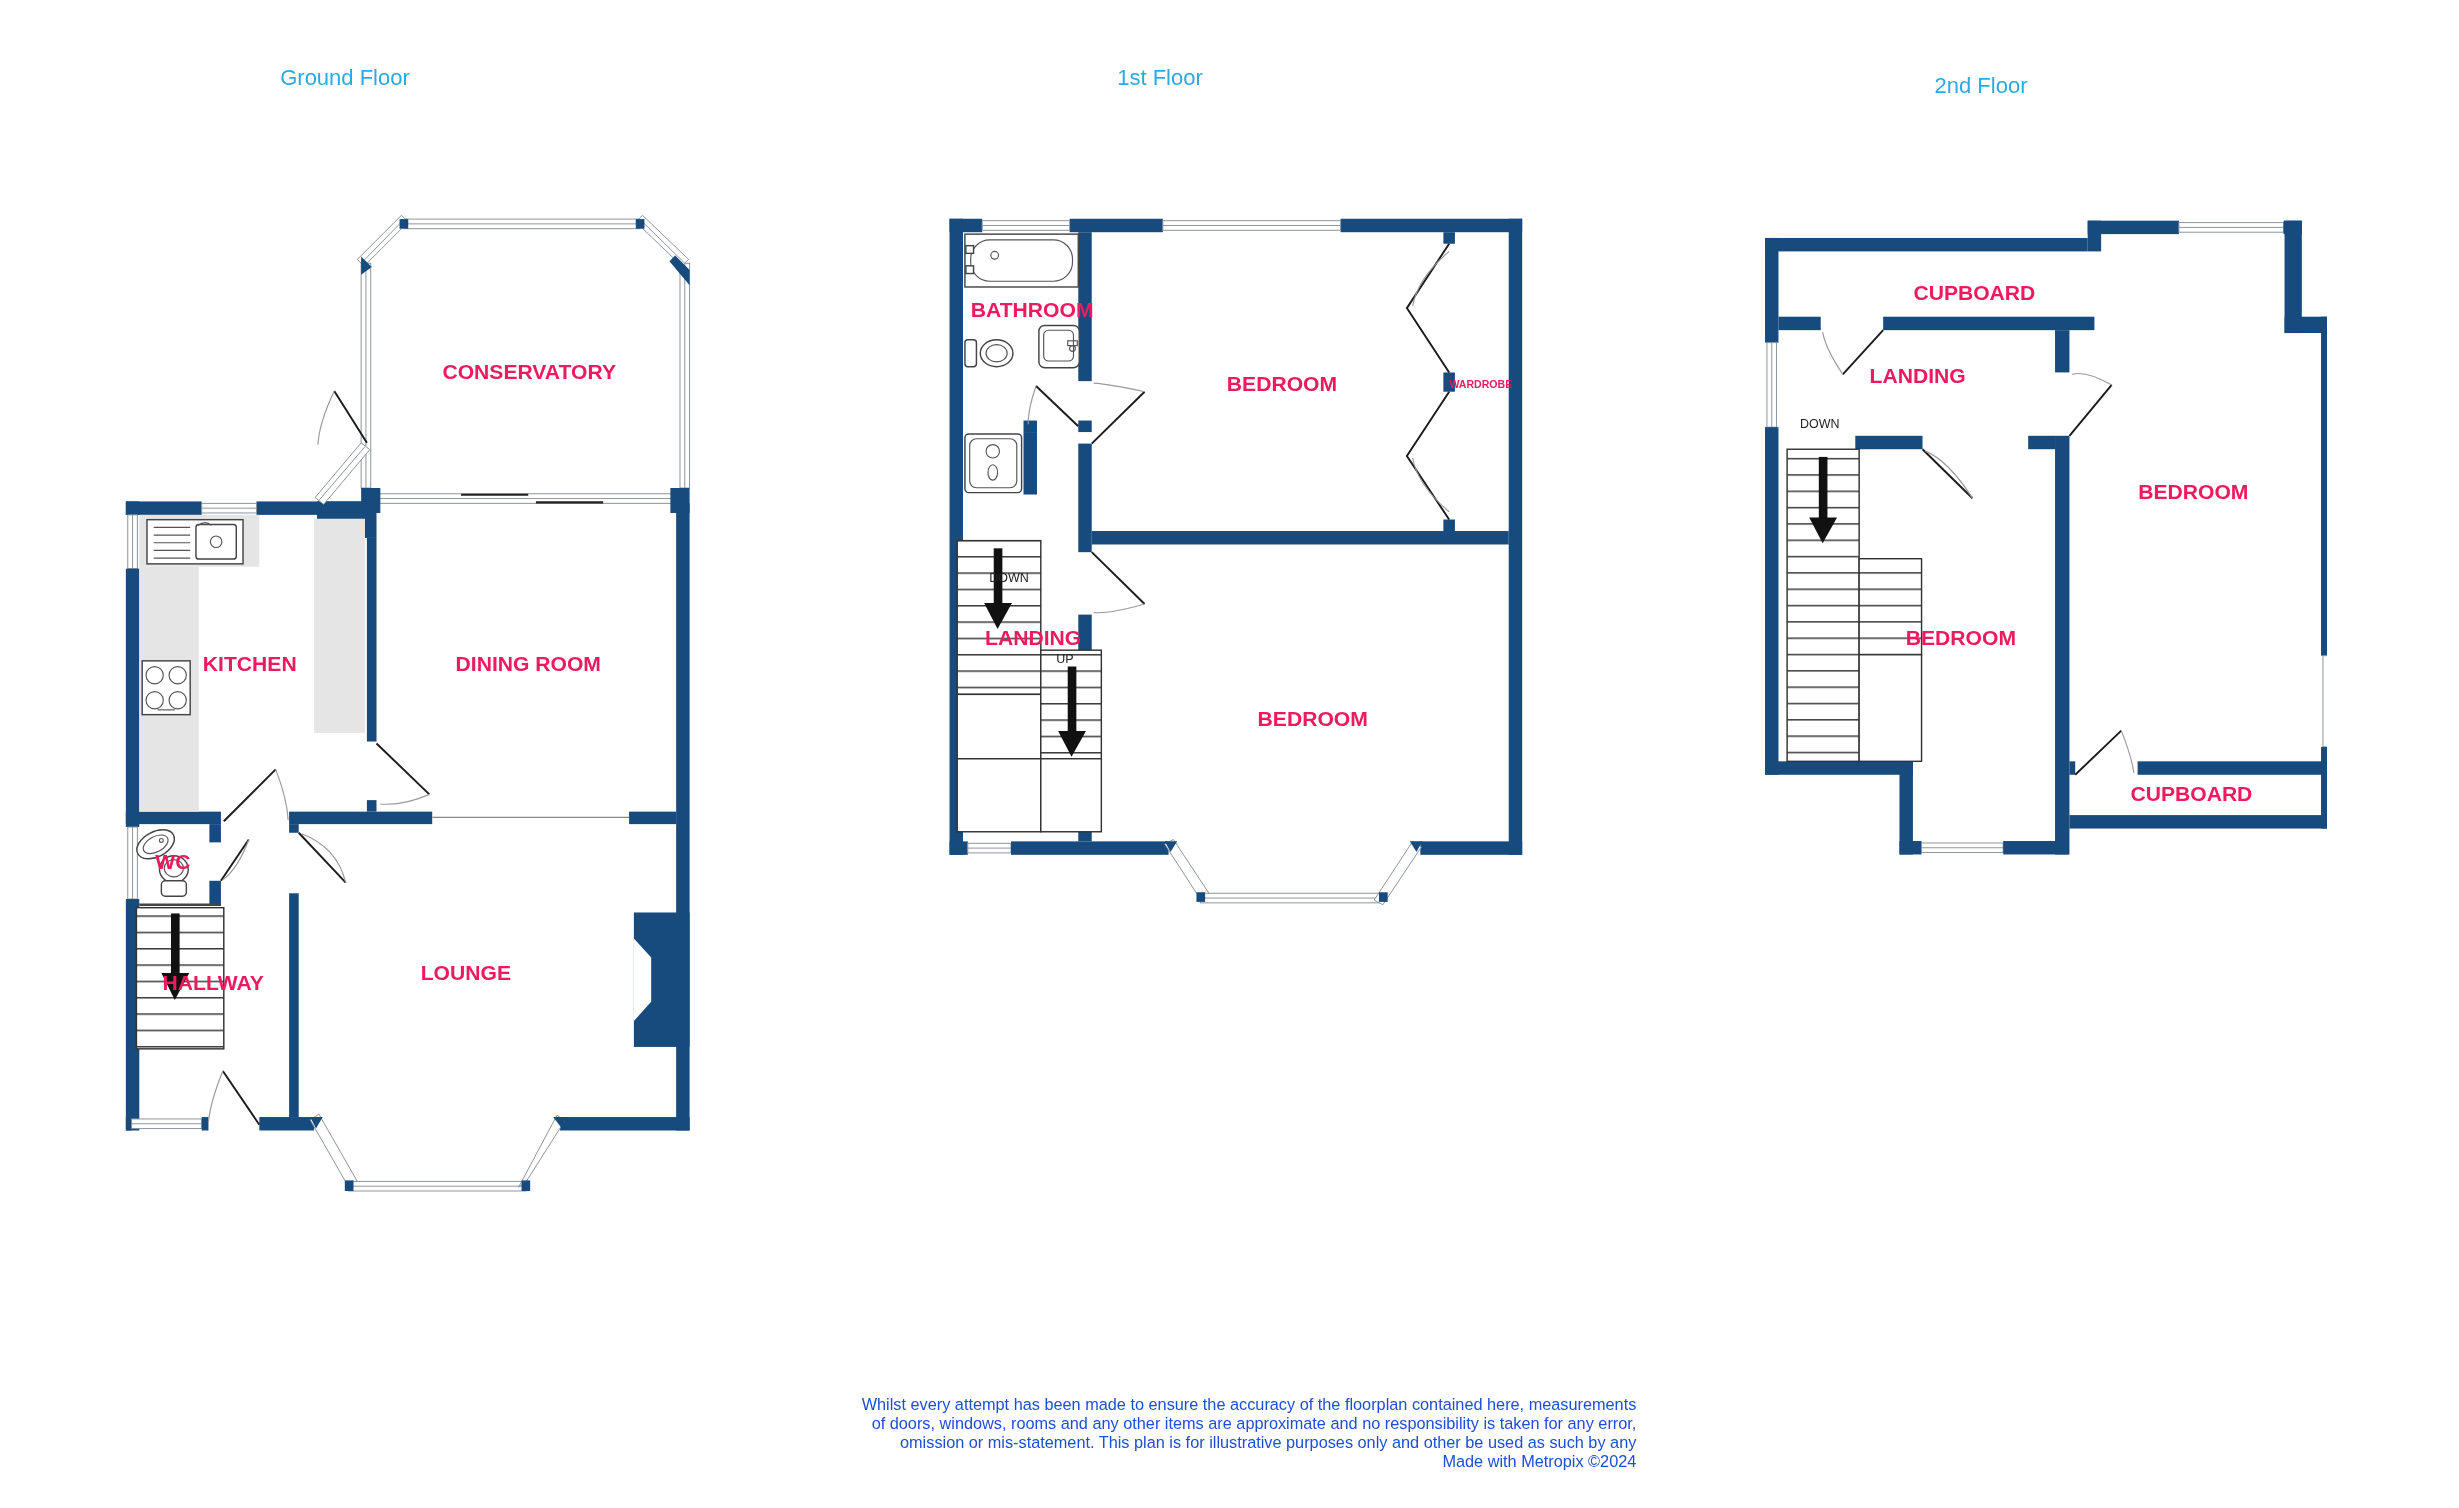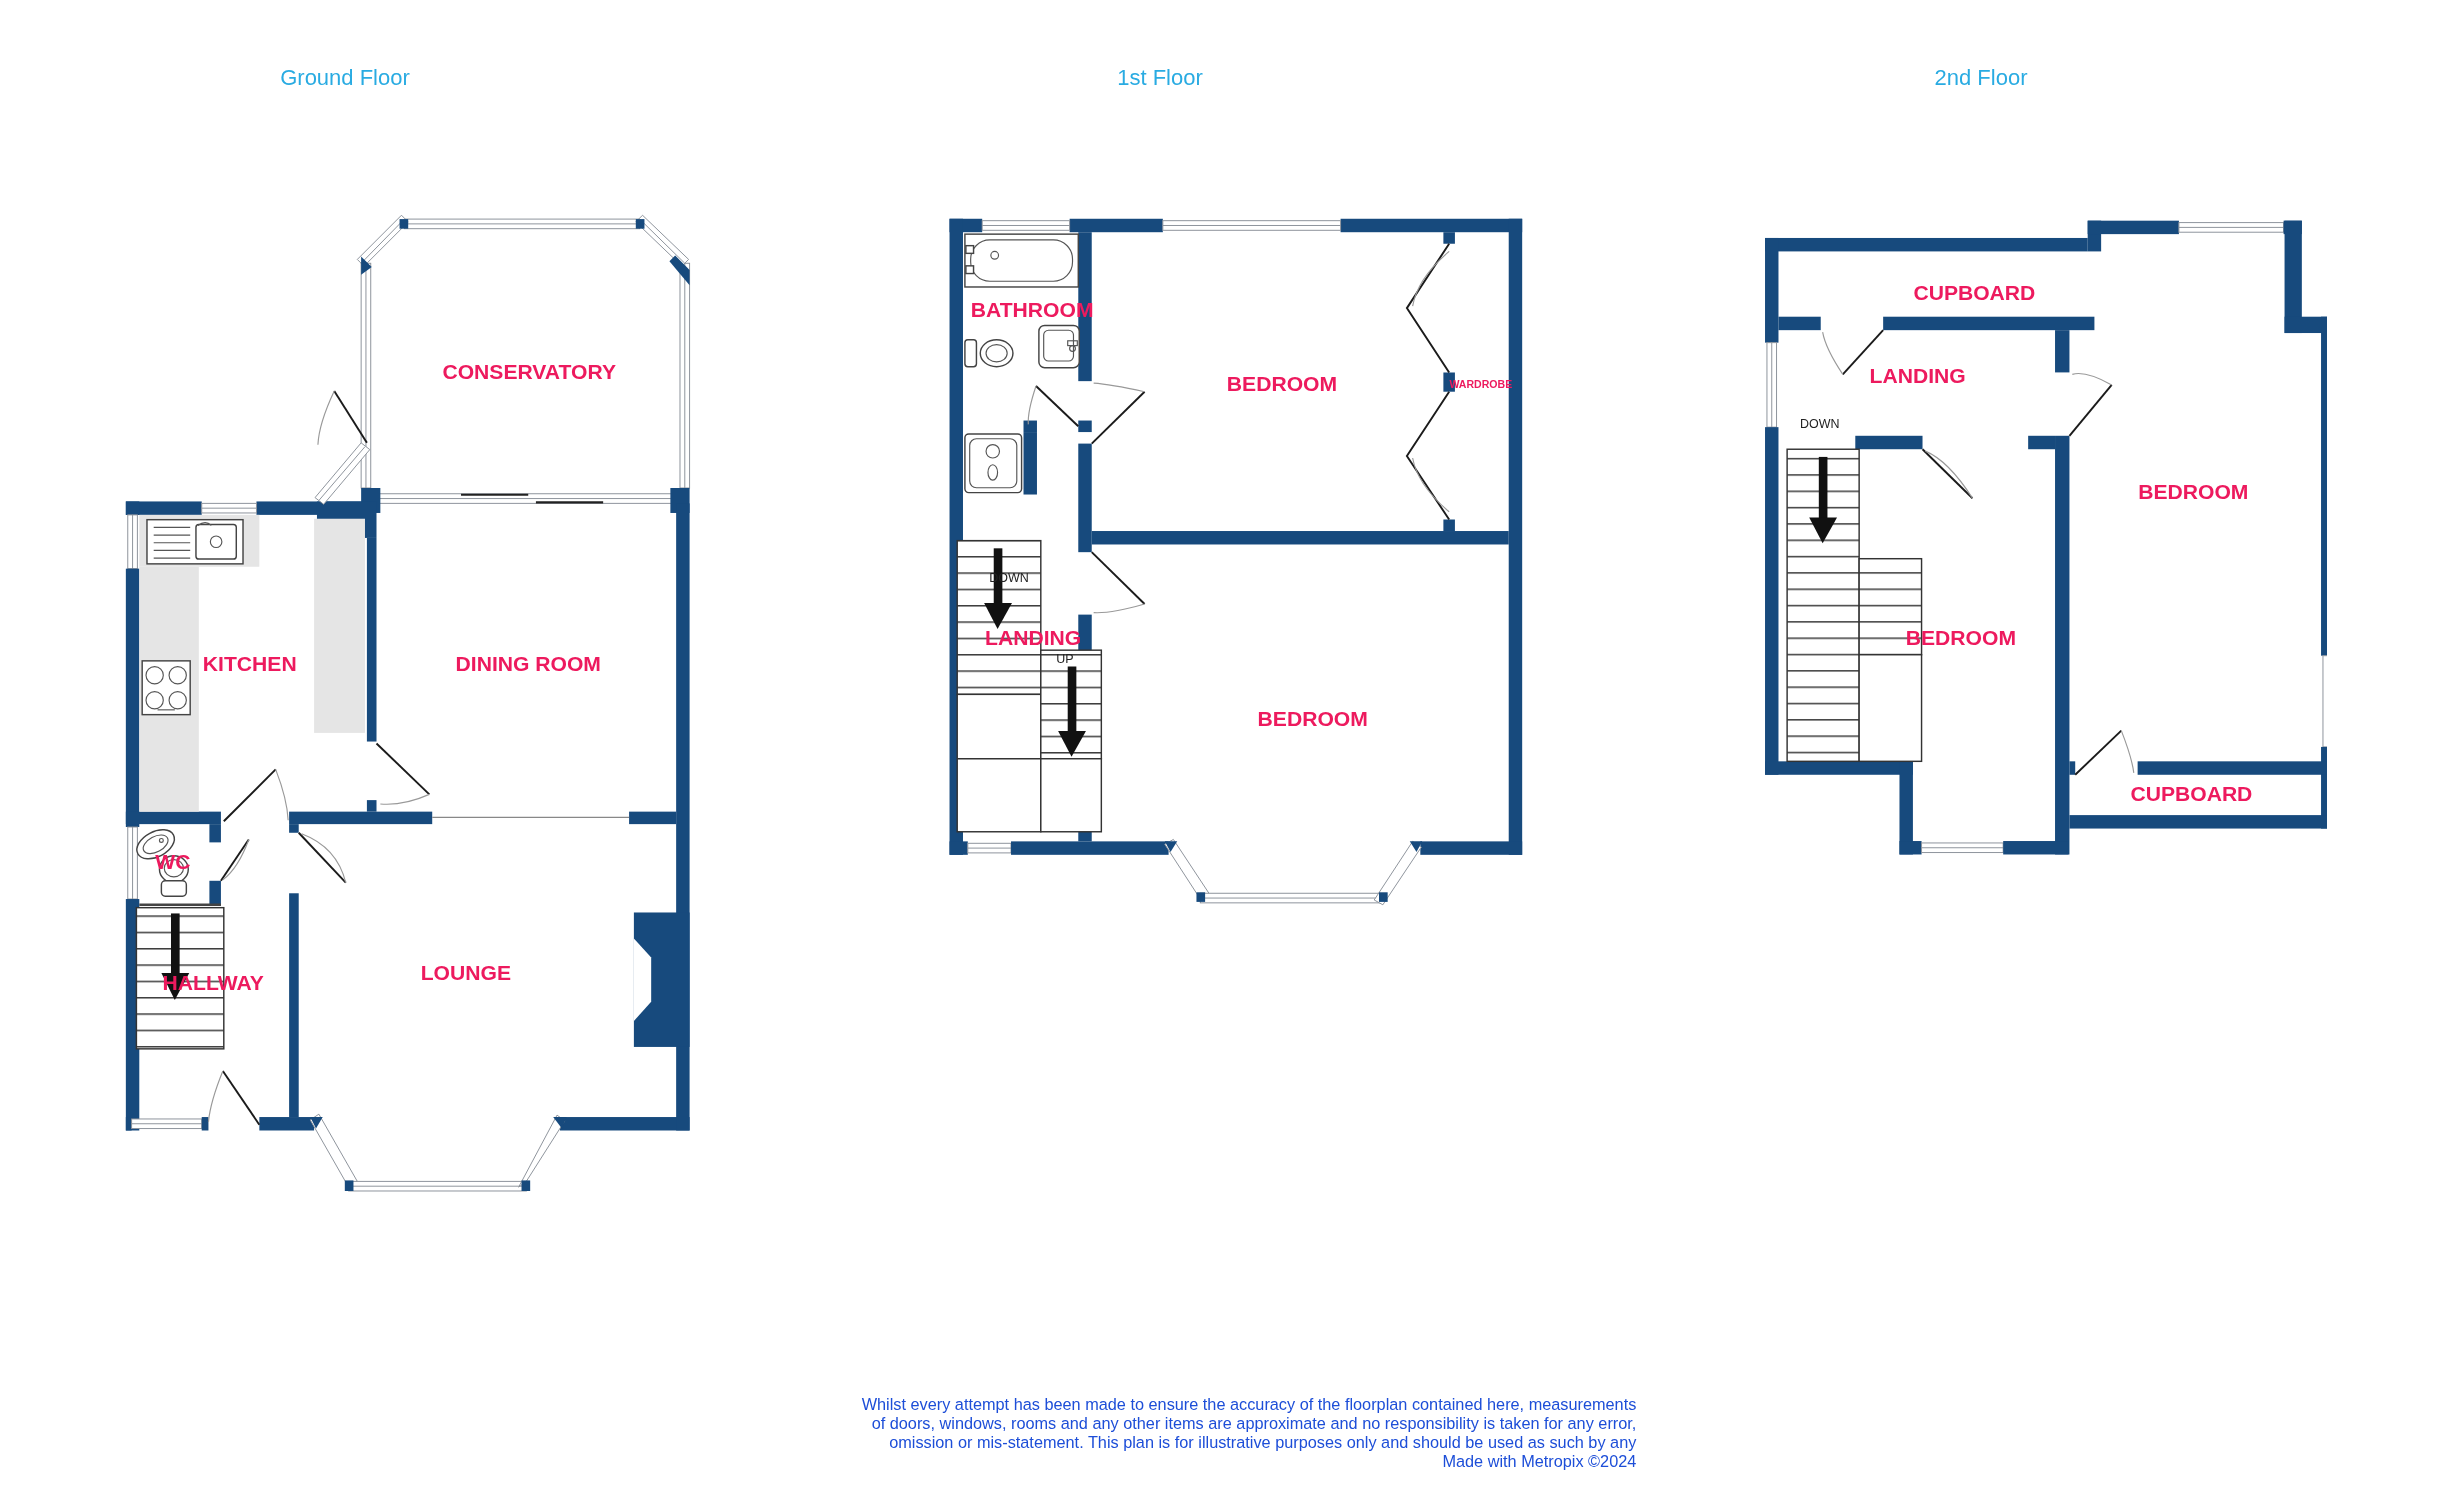--- a/index.html
+++ b/index.html
@@ -34,21 +34,21 @@
     <defs>
       <pattern id="tr" width="10" height="17" patternUnits="userSpaceOnUse">
         <rect width="10" height="17" fill="#ffffff"></rect>
         <line x1="0" y1="0.8" x2="10" y2="0.8" stroke="#333" stroke-width="1.5"></line>
       </pattern>
     </defs>
   </svg>
 
   <div class="floor-title" style="left:345px;top:65px">Ground Floor</div>
   <div class="floor-title" style="left:1160px;top:65px">1st Floor</div>
-  <div class="floor-title" style="left:1981px;top:65px">2nd Floor</div>
+  <div class="floor-title" style="left:1981px;top:73px">2nd Floor</div>
 
   <svg class="plan" style="left:115px;top:197px" width="596" height="1018" viewBox="0 0 620 1060">
 
     <g>
       <rect class="win" x="256" y="69" width="10" height="234"></rect>
         <line class="winline" x1="261" y1="69" x2="261" y2="303"></line>
       <rect class="win" x="301" y="23" width="245" height="10"></rect>
         <line class="winline" x1="301" y1="28" x2="546" y2="28"></line>
       <rect class="win" x="588" y="69" width="10" height="234"></rect>
         <line class="winline" x1="593" y1="69" x2="593" y2="303"></line>
@@ -349,18 +349,18 @@
     <text class="room" x="166" y="177">LANDING</text>
     <text class="room" x="211" y="450">BEDROOM</text>
     <text class="room" x="453" y="298">BEDROOM</text>
     <text class="room" x="451" y="612">CUPBOARD</text>
     <text class="tiny" x="64" y="224">DOWN</text>
   </svg>
 
   <div class="footer">
     <div>Whilst every attempt has been made to ensure the accuracy of the floorplan contained here, measurements</div>
     <div>of doors, windows, rooms and any other items are approximate and no responsibility is taken for any error,</div>
-    <div>omission or mis-statement. This plan is for illustrative purposes only and should be used as such by any</div>
+    <div>omission or mis-statement. This plan is for illustrative purposes only and other be used as such by any</div>
     <div>Made with Metropix ©2024</div>
   </div>
 
 </div>
 
 
 </body></html>

